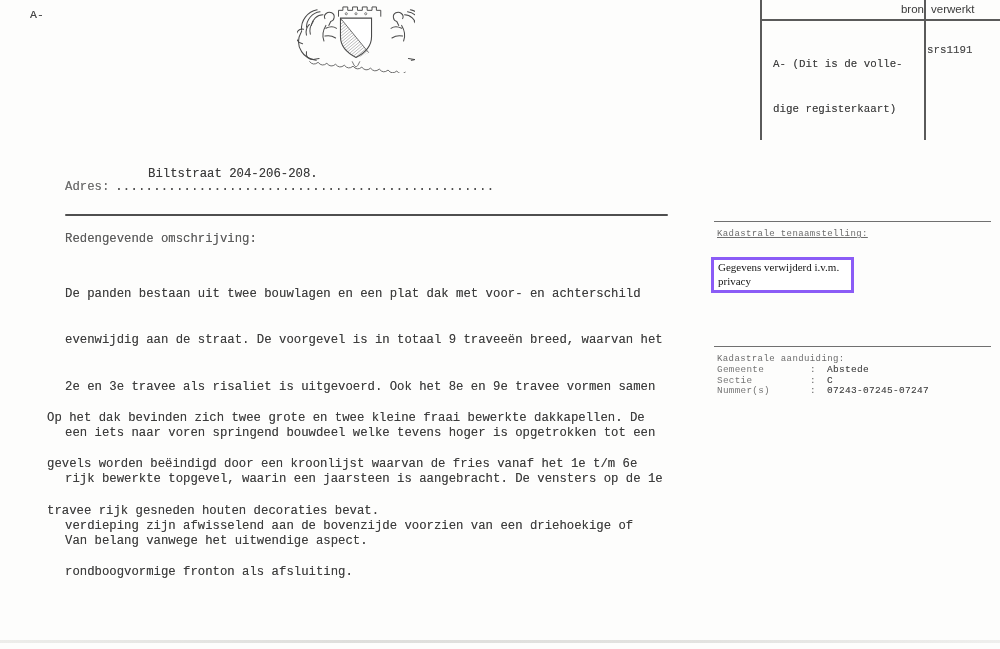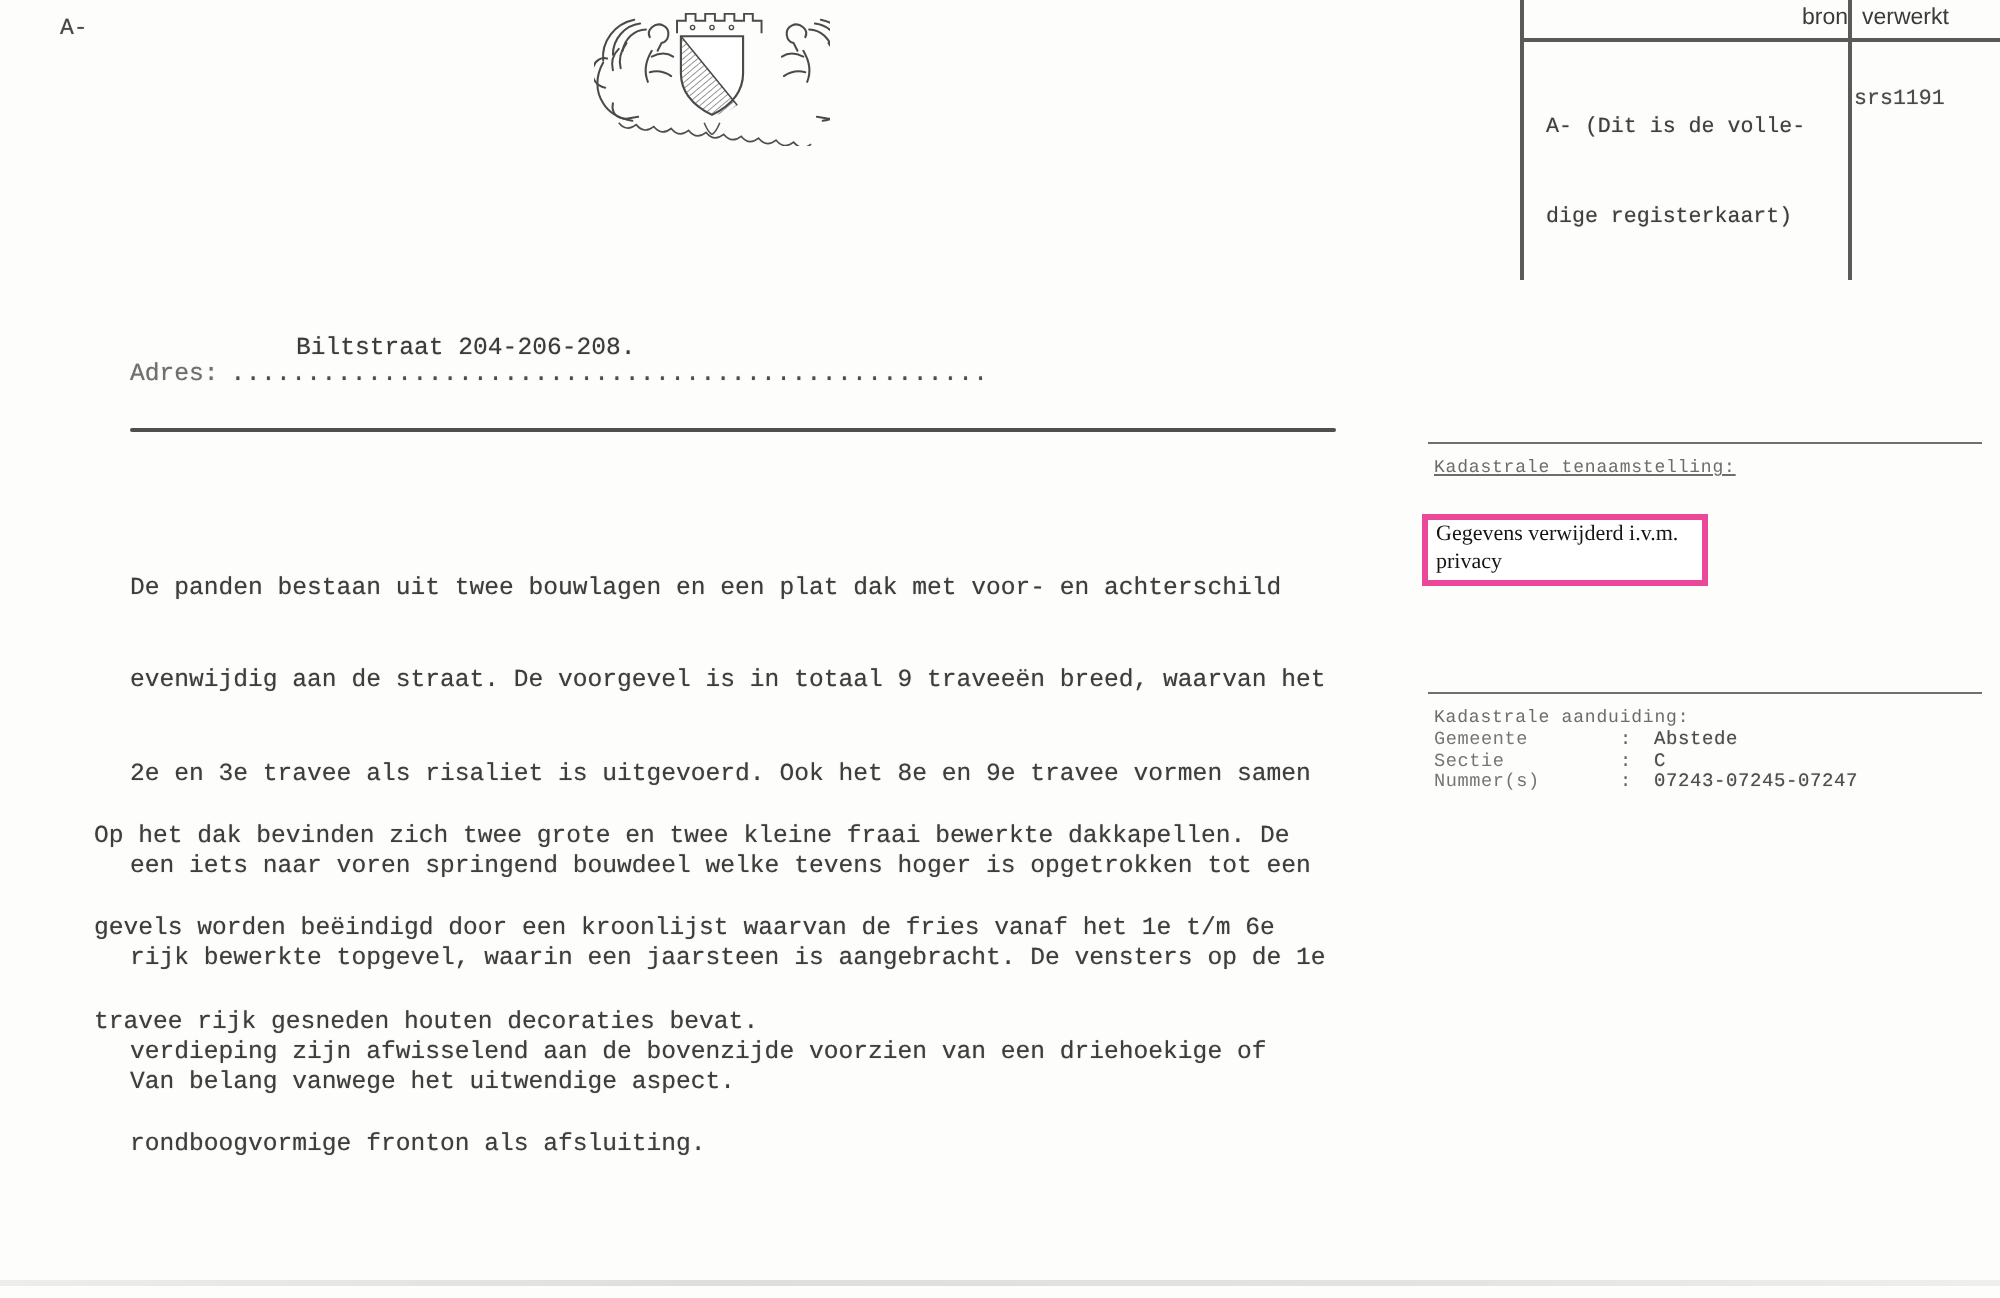--- a/index.html
+++ b/index.html
@@ -28,21 +28,21 @@
   .rule-left{left:65px;top:214px;width:603px;height:2px;background:#4f4f4f;border-radius:1px;}
   .heading{left:65px;top:232px;font-size:12.3px;color:#5c5c5c;}
   .para{font-size:12.3px;line-height:15.45px;color:#3d3d3d;white-space:pre;}
   .p1{left:65px;top:256px;} .p2{left:47px;top:380px;}
   .p3{left:65px;top:440px;} .p4{left:65px;top:503px;}
   
   .rule-r1{left:714px;top:221px;width:277px;height:1.3px;background:#707070;}
   .rule-r2{left:714px;top:346px;width:277px;height:1.3px;background:#707070;}
   .k-head1{left:717px;top:229px;font-size:9px;letter-spacing:0.4px;color:#6d6d6d;text-decoration:underline;}
   .k-head2{left:717px;top:354px;font-size:9px;letter-spacing:0.4px;color:#6d6d6d;}
-  .redaction{left:711px;top:257px;width:129px;border:3px solid #ec4899;background:#fff;
+  .redaction{left:711px;top:257px;width:129px;border:3px solid #8b5cf6;background:#fff;
              padding:1px 4px 2px 4px;font-size:11px;line-height:13.5px;color:#141414;}
   .kv-label{left:717px;width:85px;font-size:9.3px;letter-spacing:0.3px;color:#757575;}
   .kv-sep{left:810px;font-size:9.3px;color:#616161;}
   .kv-value{left:827px;font-size:9.5px;color:#4e4e4e;letter-spacing:0.3px;}
   .r0{top:364px;} .r1{top:374.5px;} .r2{top:385px;}
   .scan-edge{left:0;top:640px;width:1000px;height:2.5px;
              background:linear-gradient(to right,#eaeae7,#d9d9d6 35%,#dededb 70%,#ececea);opacity:.85;}
 </style>
 </head>
 <body>
@@ -99,20 +99,21 @@
   <div class="abs cell-verwerkt mono tw">srs1191</div>
 
 
   <div class="abs adres-value mono tw">Biltstraat 204-206-208.</div>
   <div class="abs adres-line mono tw">
     <span>Adres:</span><span class="dots">..................................................</span>
   </div>
 
   <div class="abs rule-left"></div>
 
+  <div class="abs heading mono tw">Redengevende omschrijving:</div>
 
   <div class="abs para p1 mono tw">
     <div>De panden bestaan uit twee bouwlagen en een plat dak met voor- en achterschild</div>
     <div>evenwijdig aan de straat. De voorgevel is in totaal 9 traveeën breed, waarvan het</div>
     <div>2e en 3e travee als risaliet is uitgevoerd. Ook het 8e en 9e travee vormen samen</div>
     <div>een iets naar voren springend bouwdeel welke tevens hoger is opgetrokken tot een</div>
     <div>rijk bewerkte topgevel, waarin een jaarsteen is aangebracht. De vensters op de 1e</div>
     <div>verdieping zijn afwisselend aan de bovenzijde voorzien van een driehoekige of</div>
     <div>rondboogvormige fronton als afsluiting.</div>
   </div>

